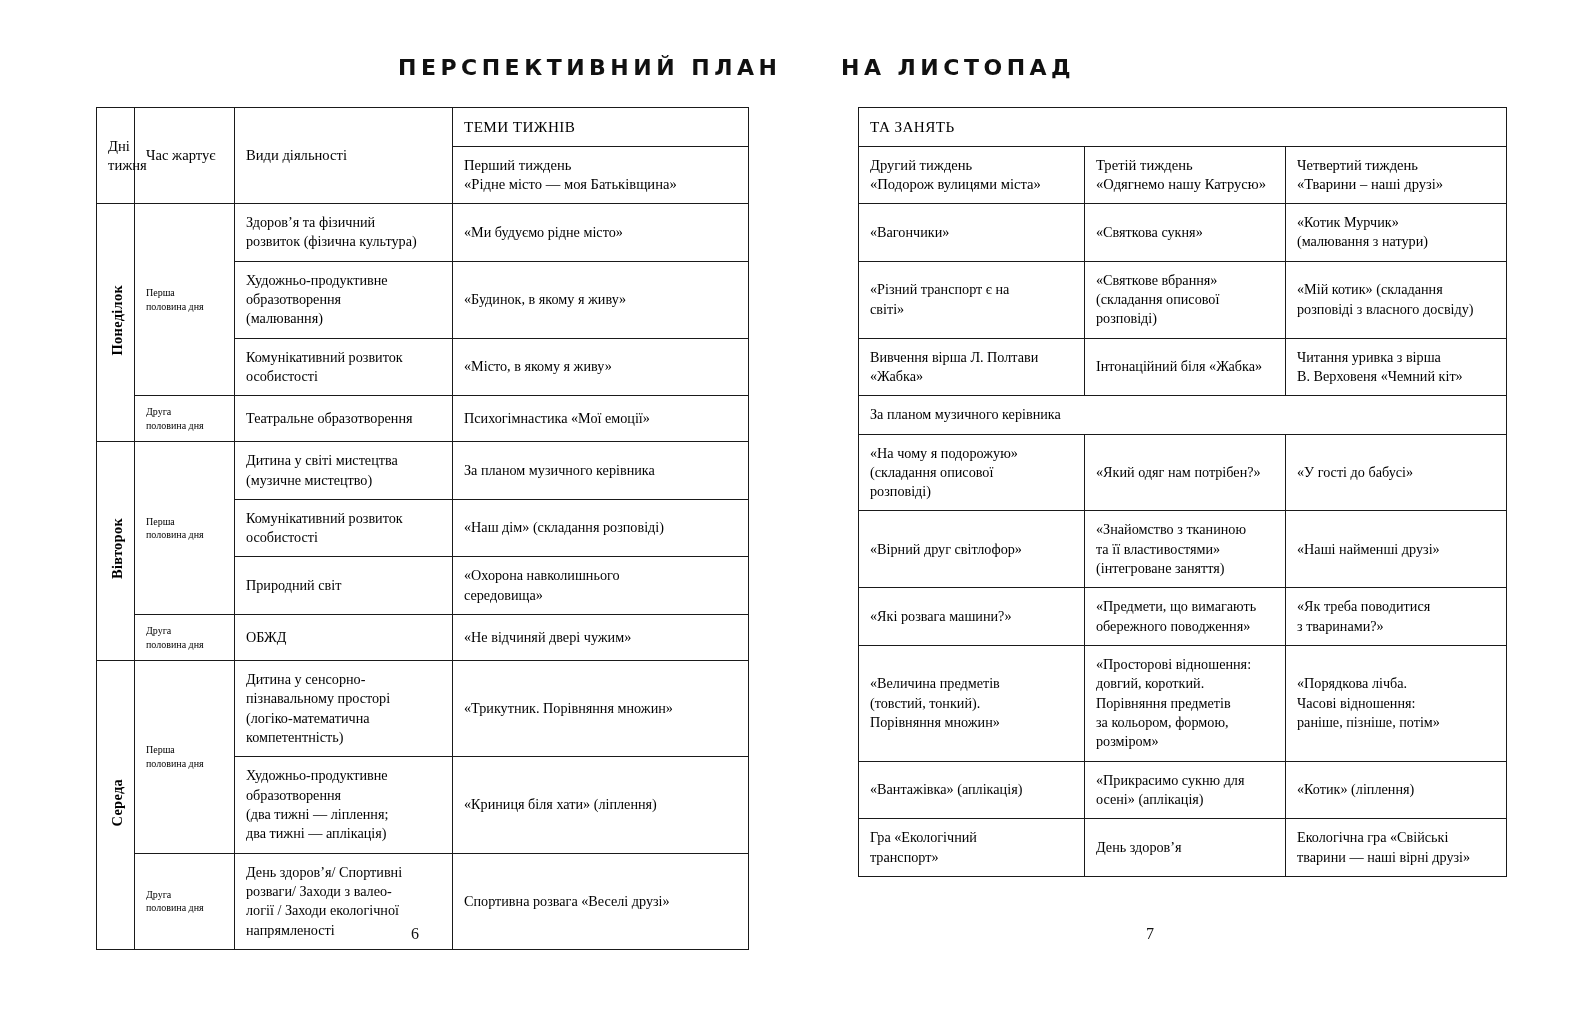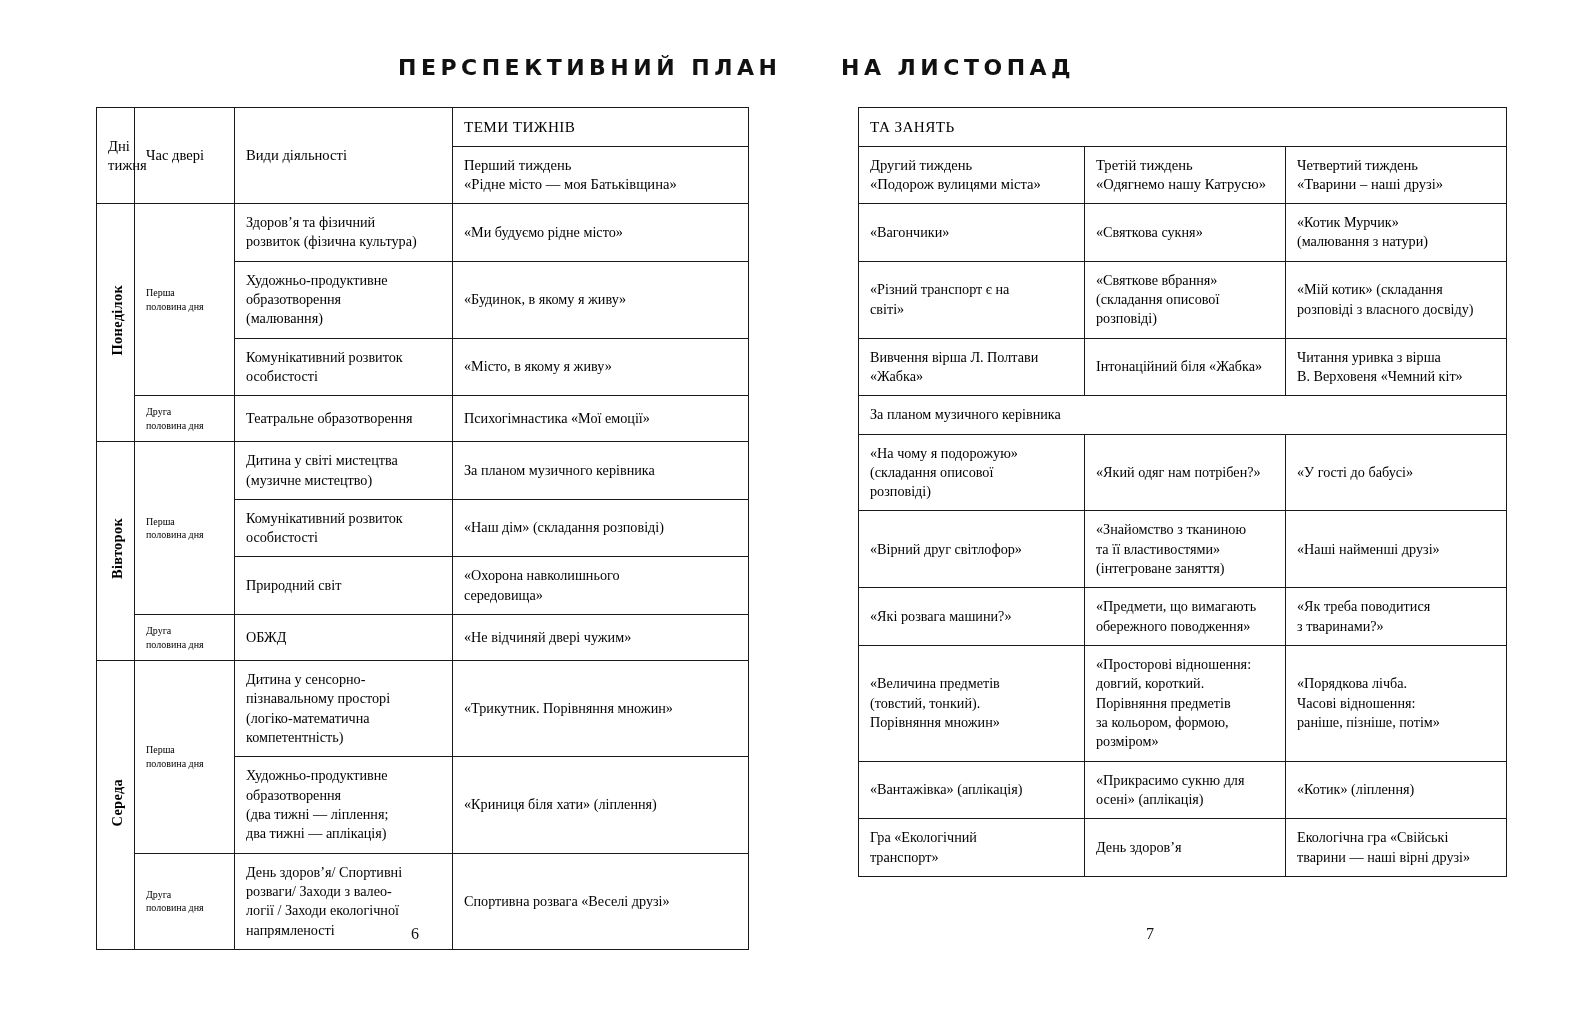--- a/index.html
+++ b/index.html
@@ -134,21 +134,21 @@
   <table class="plan">
     <colgroup>
       <col style="width:38px">
         <col style="width:100px">
         <col style="width:218px">
         <col style="width:296px">
     </colgroup>
     <tbody id="left-body">
         <tr>
           <td class="hdr" rowspan="2">Дні<br>тижня</td>
-          <td class="hdr" rowspan="2">Час двері</td>
+          <td class="hdr" rowspan="2">Час жартує</td>
           <td class="hdr" rowspan="2">Види діяльності</td>
           <td class="hdr-themes">ТЕМИ ТИЖНІВ</td>
         </tr>
         <tr>
           <td class="hdr">Перший тиждень<br>«Рідне місто — моя Батьківщина»</td>
         </tr>
         <tr class="daygroup-top">
           <td class="daycell" rowspan="4"><span class="daytext">Понеділок</span></td>
           <td class="timecell" rowspan="3">Перша<br>половина дня</td>
           <td class="act">Здоров’я та фізичний<br>розвиток (фізична культура)</td>

